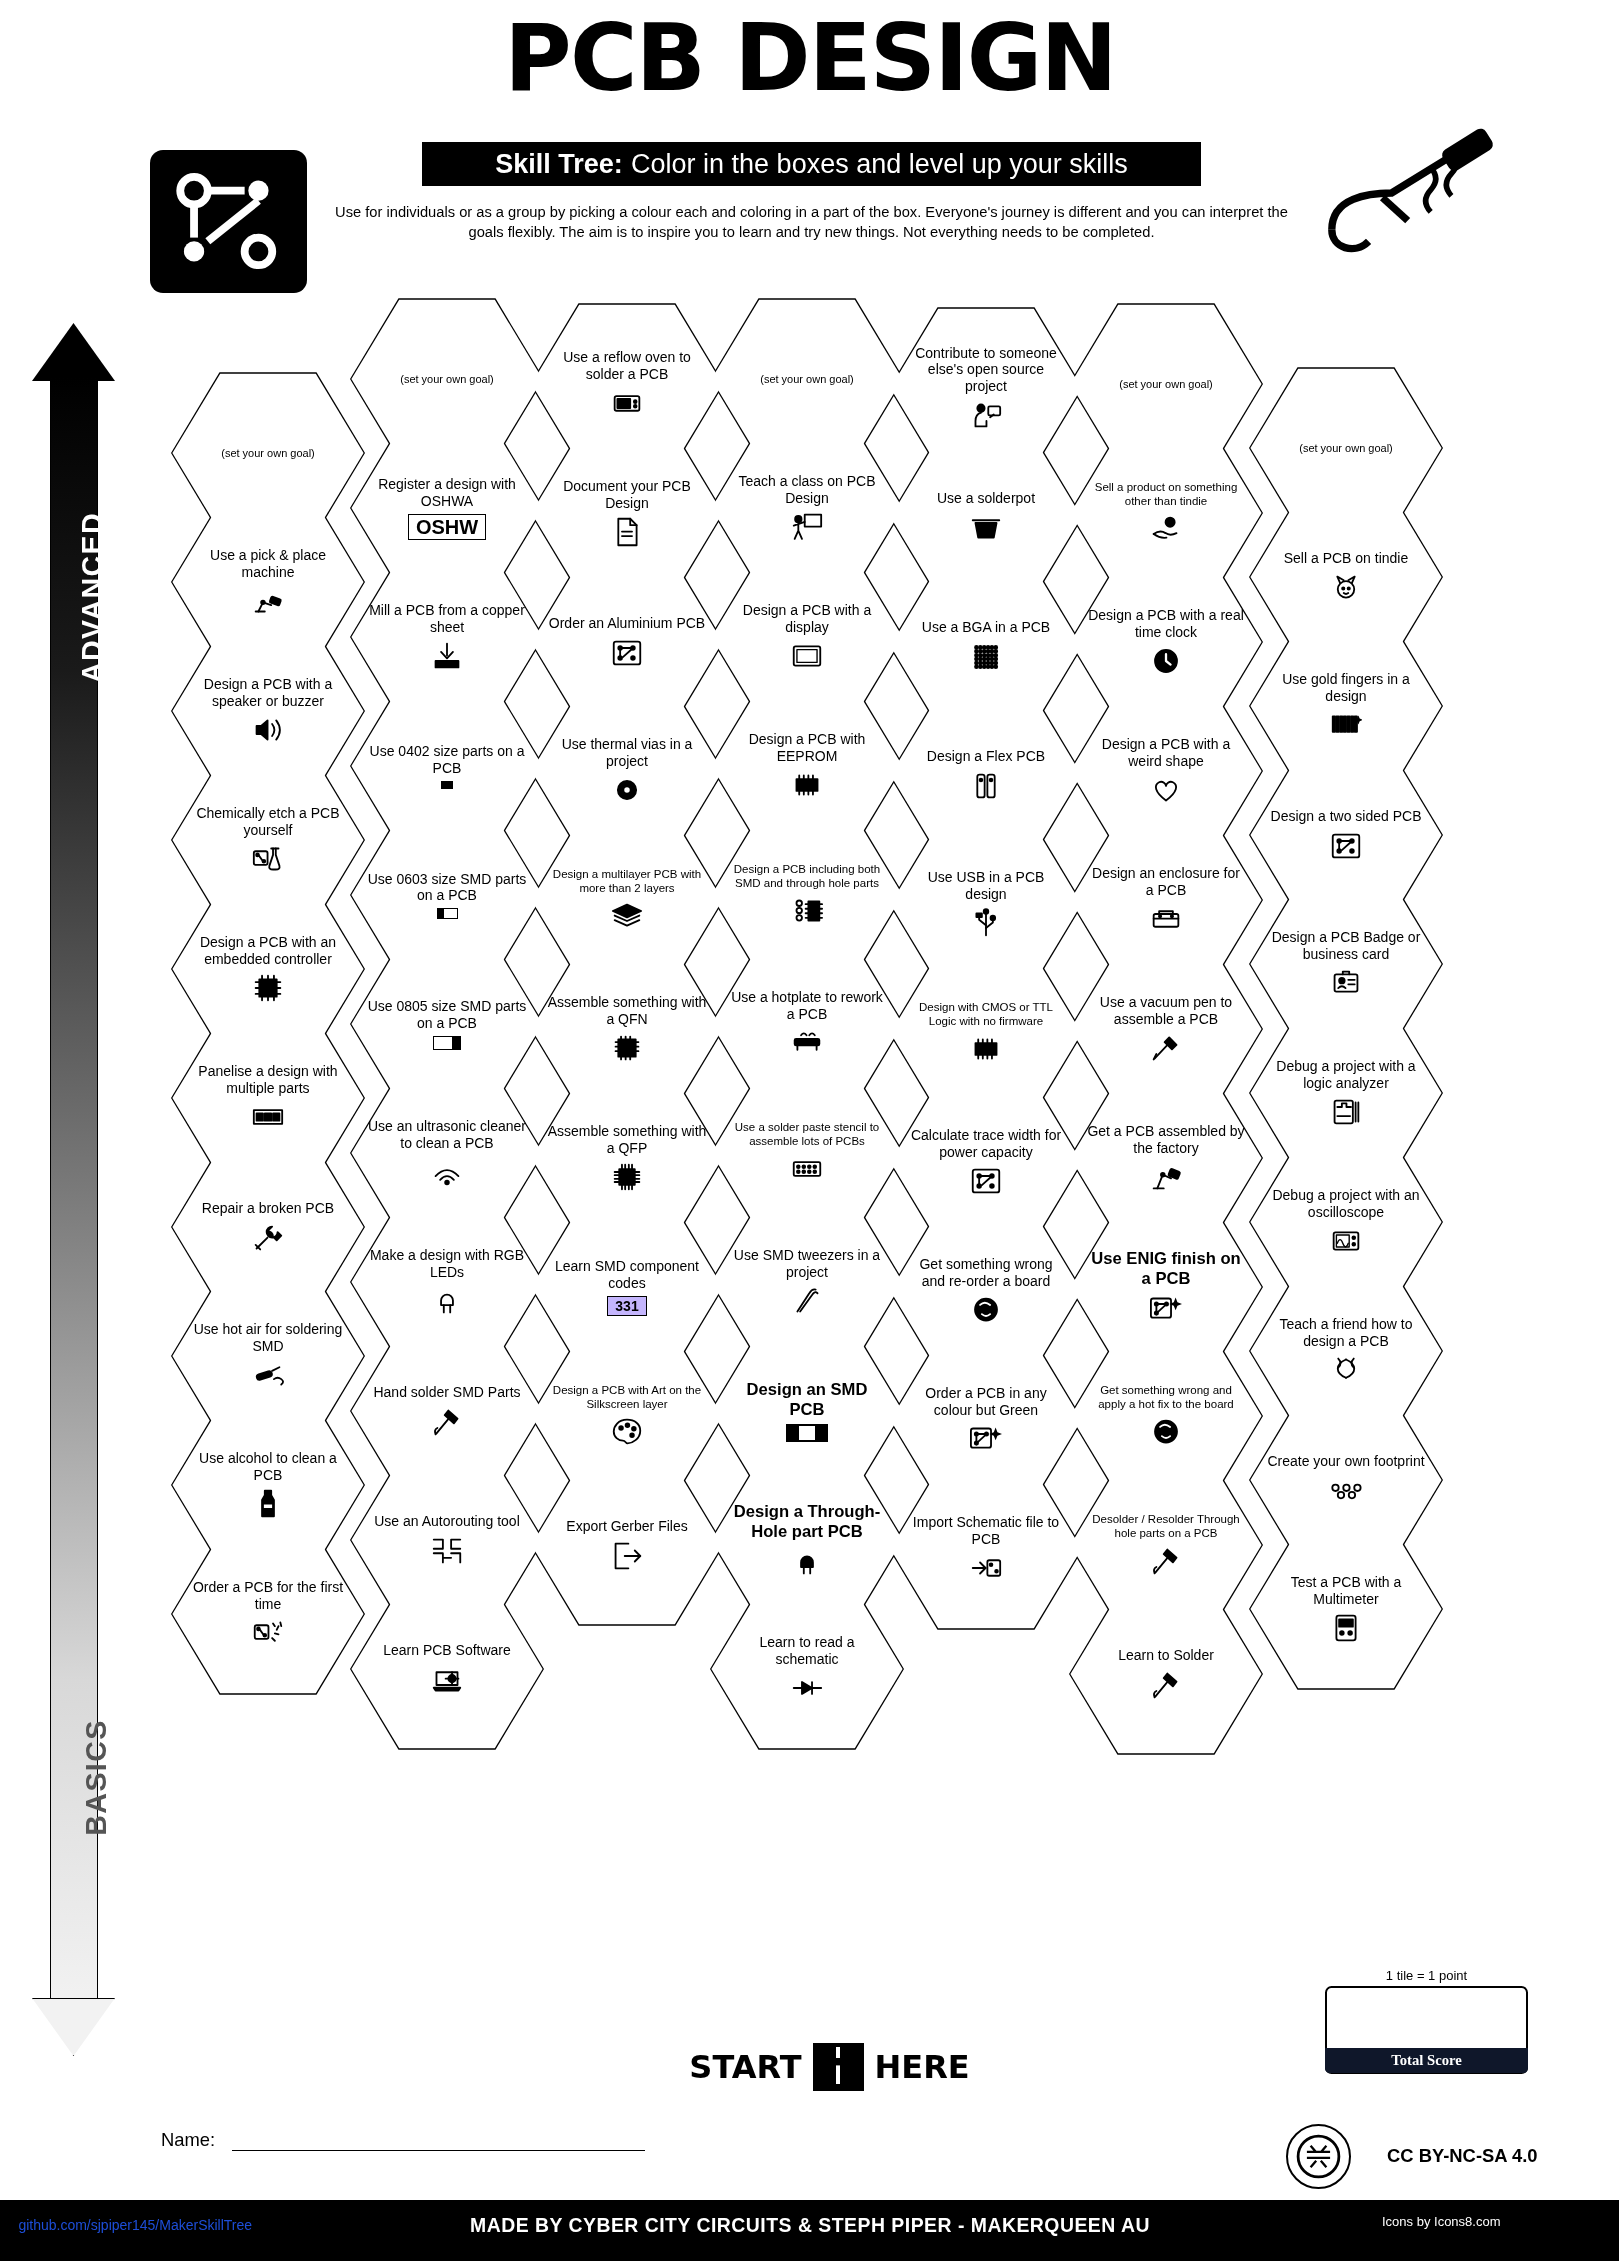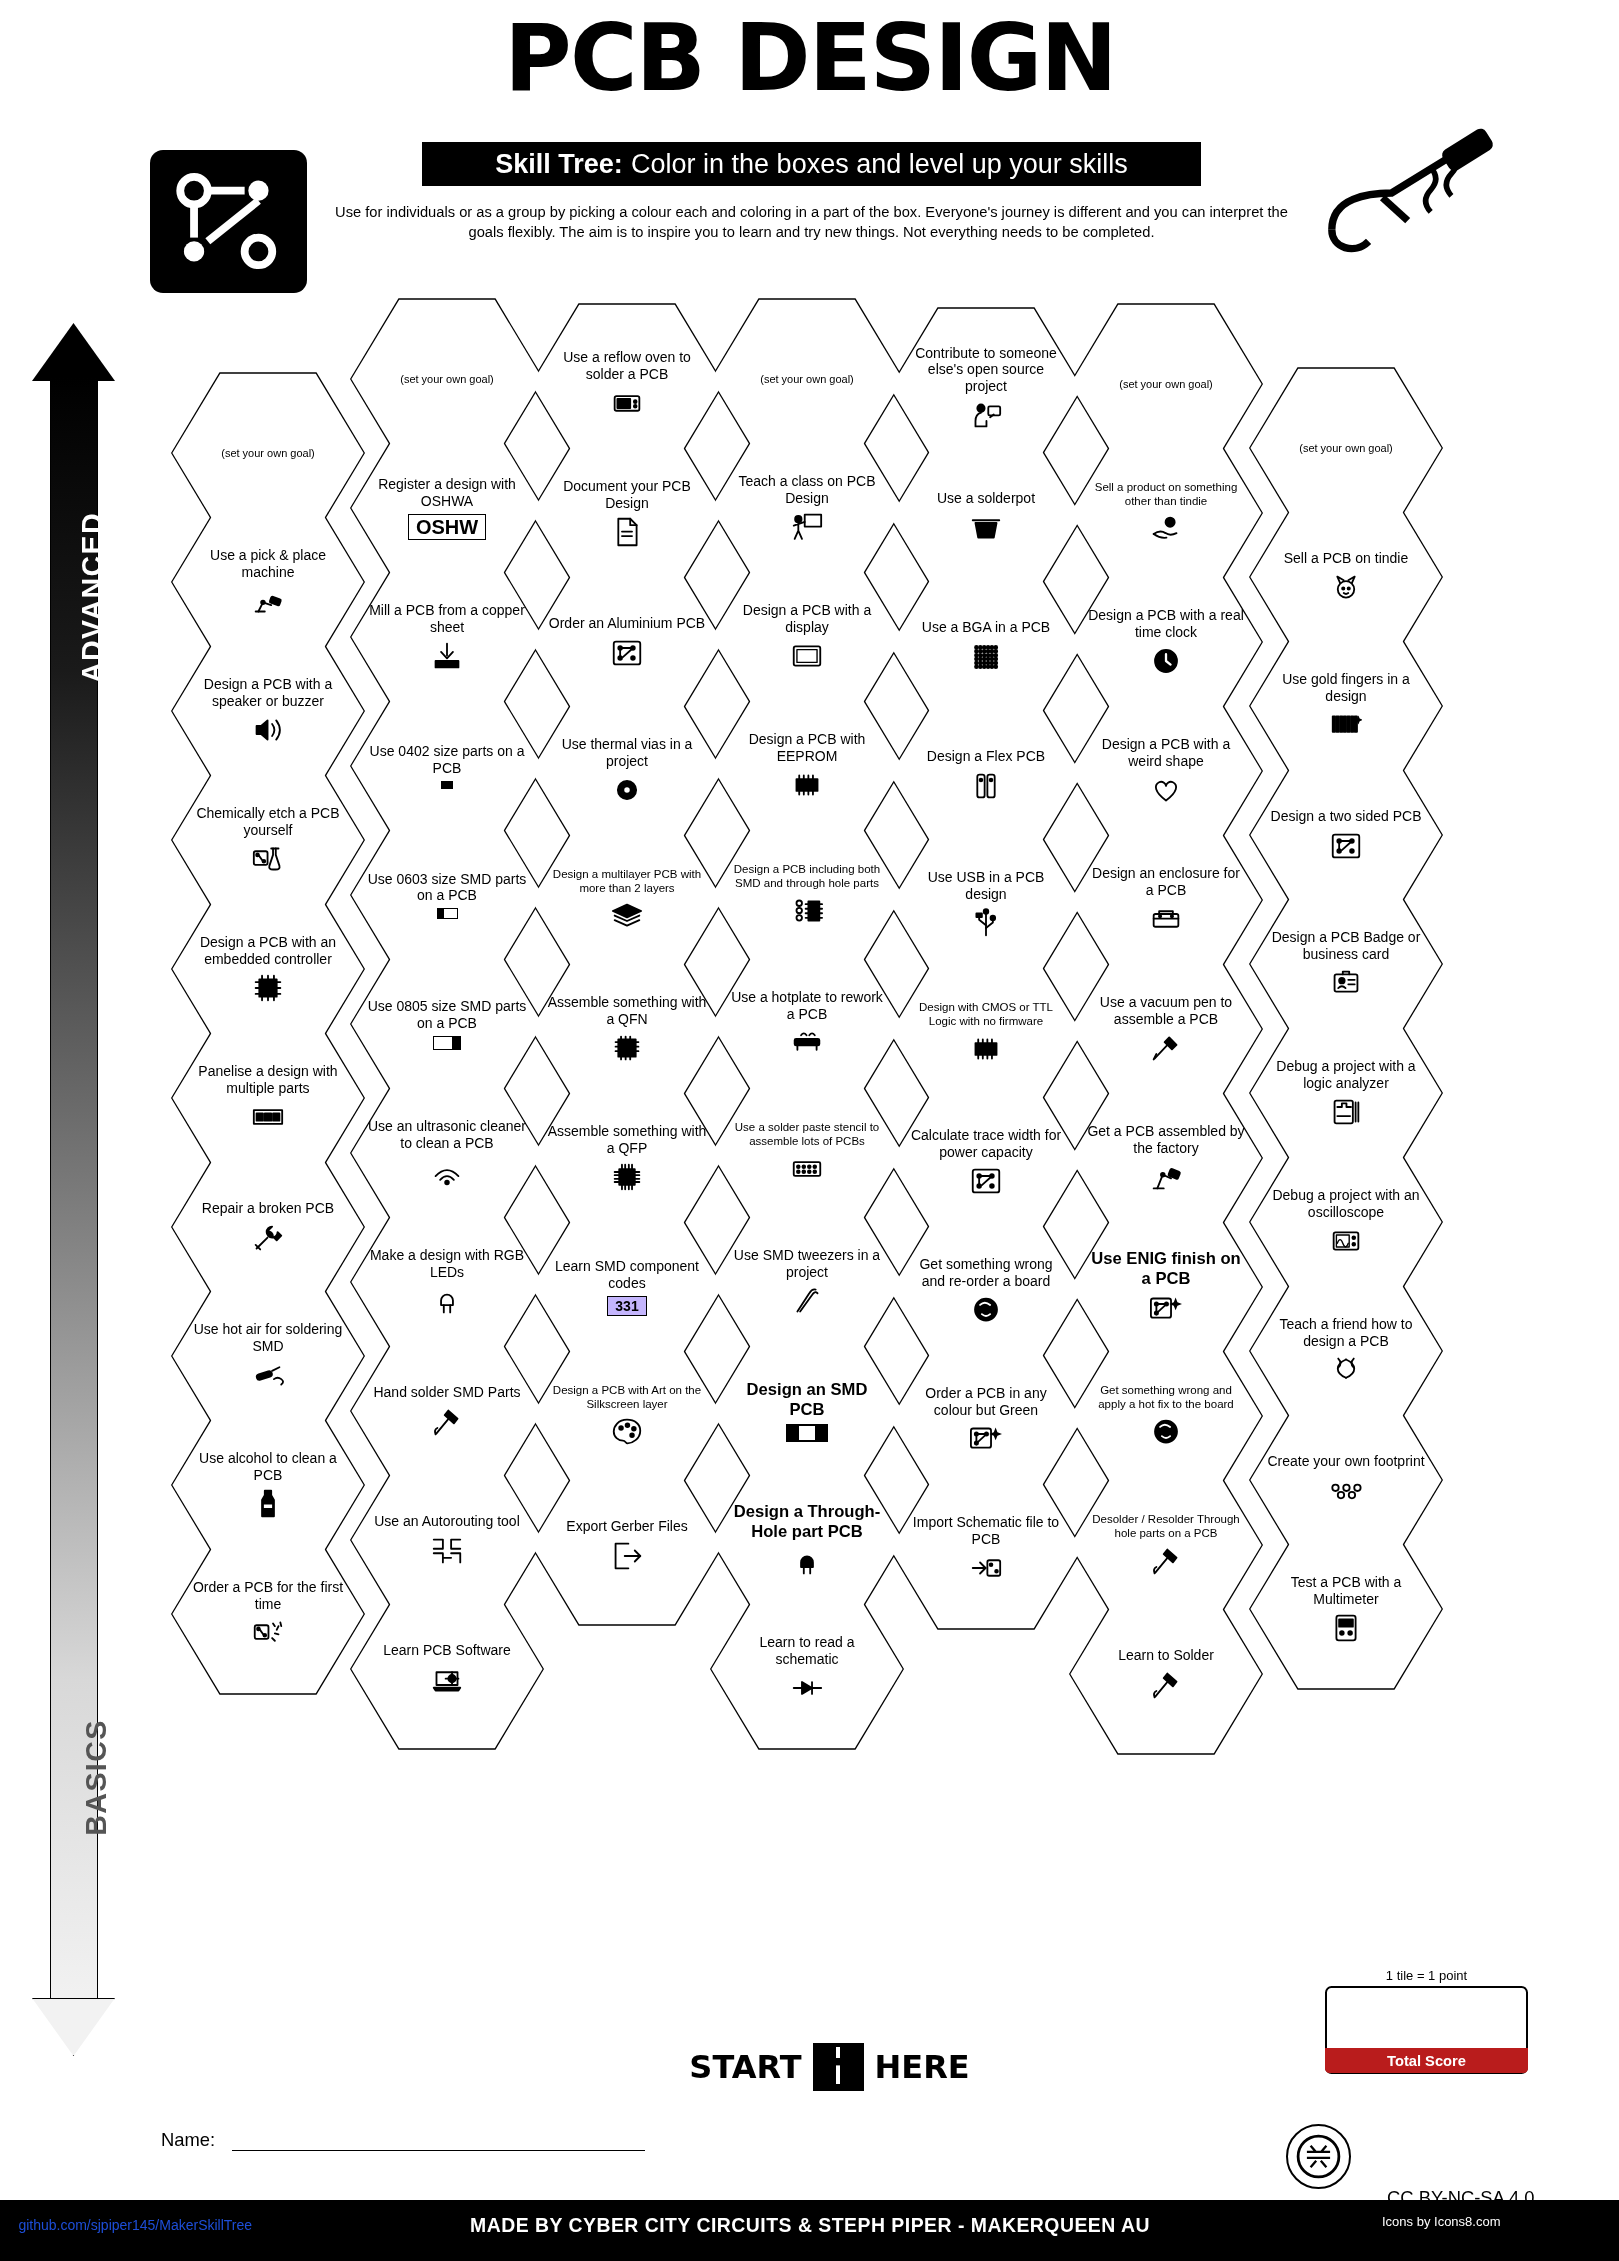--- a/index.html
+++ b/index.html
@@ -105,44 +105,45 @@
   #score-box {
     position:absolute; left:1325px; top:1986px; width:203px; height:88px;
     border:2.3px solid #000; border-radius:6.5px; background:#fff;
   }
   #score-caption {
     position:absolute; left:1325px; top:1968px; width:203px;
     text-align:center; font-size:13px;
   }
   #score-label {
     position:absolute; left:1325px; top:2048px; width:203px; height:25px;
-    background:#b91c1c; color:#fff; font-size:14.7px; font-weight:bold;
+    background:#0f172a; color:#fff; font-size:14.7px; font-weight:bold;
     display:flex; align-items:center; justify-content:center;
     border-radius:0 0 4.6px 4.6px;
+    font-family:Liberation Serif, serif;
   }
   #start-here {
     position:absolute; left:659px; top:2041px; width:341px; height:51px;
     display:flex; align-items:center; justify-content:center; gap:11px;
     font-size:32px; font-weight:bold; font-family:"DejaVu Sans", sans-serif;
   }
   #road { width:51px; height:48px; background:#000; position:relative; }
   #road:before {
     content:""; position:absolute; left:23px; top:4.6px; width:4.6px; height:11px; background:#fff;
     box-shadow:0 18.4px 0 #fff, 0 0px 0 #fff;
   }
   #road:after {
     content:""; position:absolute; left:23px; top:30px; width:4.6px; height:11px; background:#fff;
   }
   #name-line {
     position:absolute; left:161px; top:2129px; width:484px;
     font-size:18.4px; display:flex; align-items:flex-end; gap:17px;
   }
   #name-line .rule { flex:1; border-bottom:1.8px solid #000; height:15.7px; }
   #cc-text {
-    position:absolute; left:1387px; top:2145px; font-size:18.4px; font-weight:normal;margin-top:42px;
+    position:absolute; left:1387px; top:2145px; font-size:18.4px; font-weight:bold;
   }
   #cc-badge {
     position:absolute; left:1286px; top:2124px; width:65px; height:65px;
     border:2.3px solid #000; border-radius:50%;
     display:flex; align-items:center; justify-content:center; font-size:21px;
   }
   #icons8 { position:absolute; left:1382px; top:2214px; font-size:13px; color:#fff; }
   #footer-bar {
     position:absolute; left:0; top:2200px; width:1620px; height:61px; background:#000;
   }

